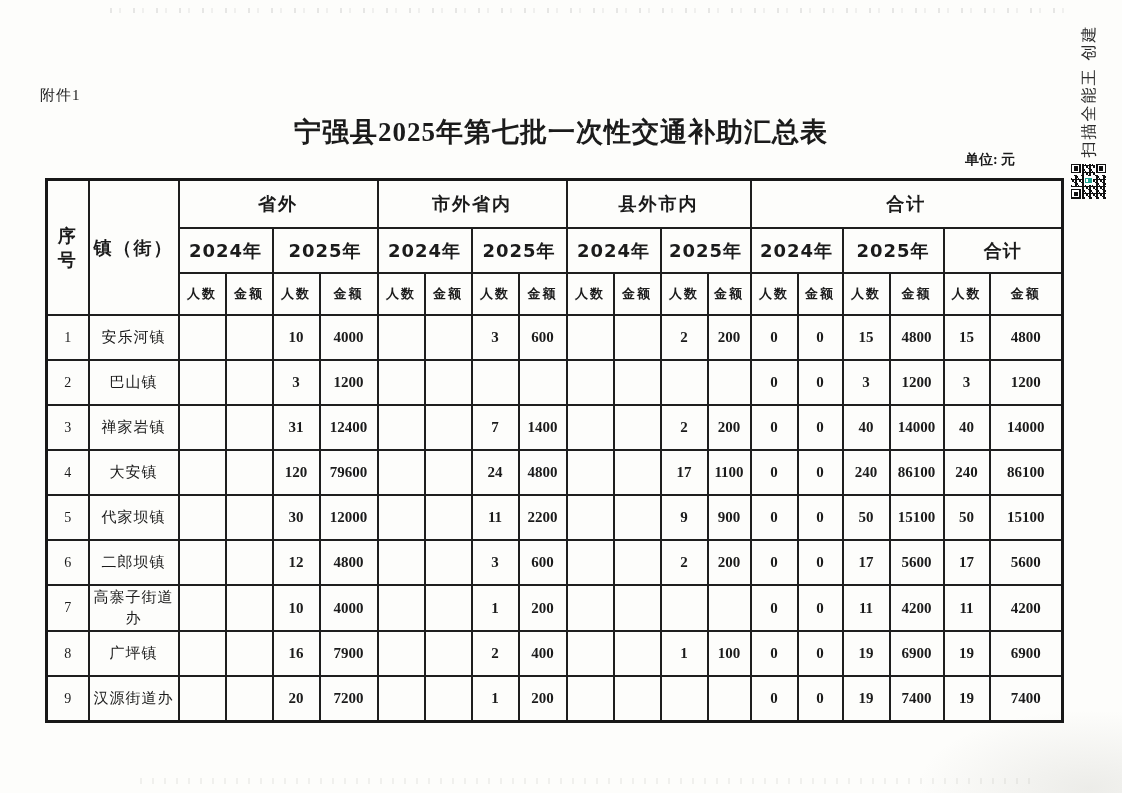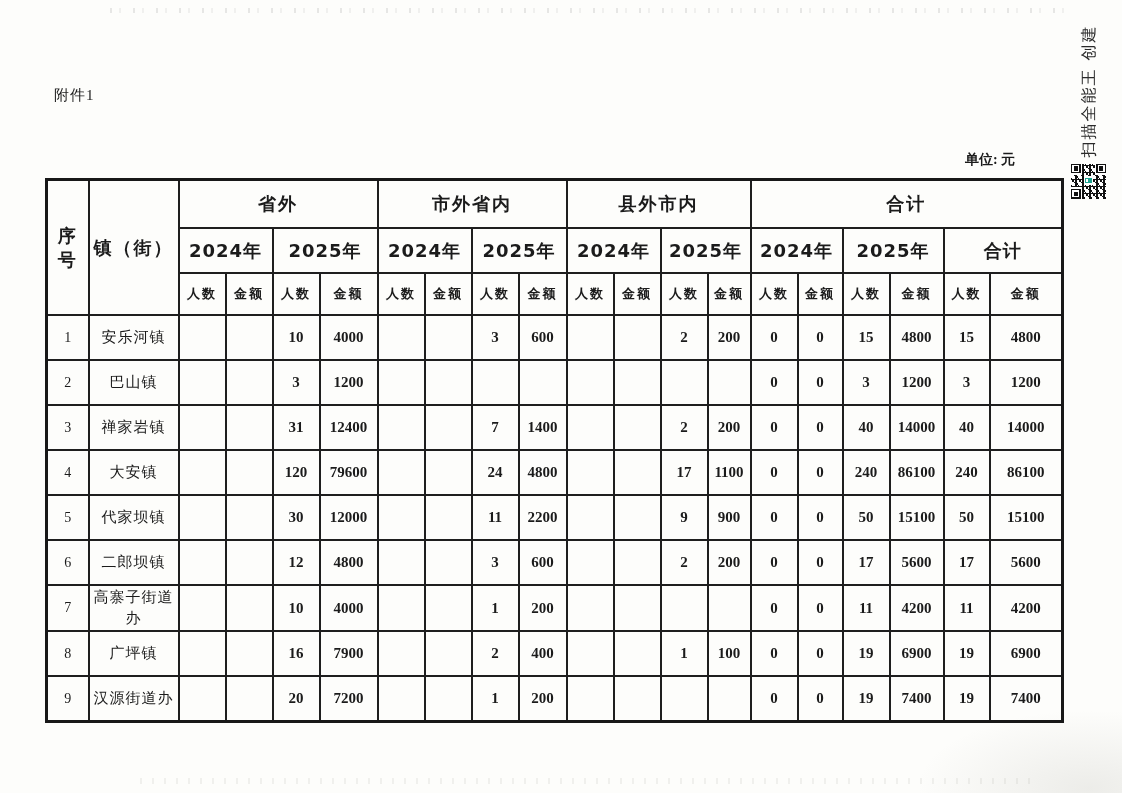--- a/index.html
+++ b/index.html
@@ -18,21 +18,21 @@
   .noise-bottom {
     position:absolute; left:140px; top:778px; width:900px; height:6px;
     background:repeating-linear-gradient(90deg, rgba(150,150,140,.25) 0 2px, transparent 2px 12px);
     opacity:.5;
   }
   .noise-corner {
     position:absolute; right:0; bottom:0; width:220px; height:90px;
     background:radial-gradient(ellipse at 85% 95%, rgba(160,160,150,.18), transparent 65%);
   }
   .attachment {
-    position:absolute; left:54px; top:86px; font-size:15px; letter-spacing:1px;
+    position:absolute; left:40px; top:86px; font-size:15px; letter-spacing:1px;
   }
   .title {
     position:absolute; left:0; top:114px; width:1122px; margin:0;
     text-align:center; font-size:27px; font-weight:700; letter-spacing:1px;
     font-family:"Liberation Serif", serif;
   }
   .unit {
     position:absolute; left:945px; top:151px; width:90px; text-align:center;
     font-size:14px; font-weight:700;font-family:Liberation Serif, serif;
   }
@@ -69,20 +69,21 @@
 </head>
 <body>
 
 <div class="page">
 
   <div class="noise-top"></div>
   <div class="noise-bottom"></div>
   <div class="noise-corner"></div>
 
   <div class="attachment">附件1</div>
+  <h1 class="title">宁强县2025年第七批一次性交通补助汇总表</h1>
   <div class="unit">单位: 元</div>
 
   <table class="summary">
     <colgroup>
       <col style="width:42px">
         <col style="width:90px">
       <col style="width:47px">
         <col style="width:47px">
         <col style="width:47px">
         <col style="width:58px">

